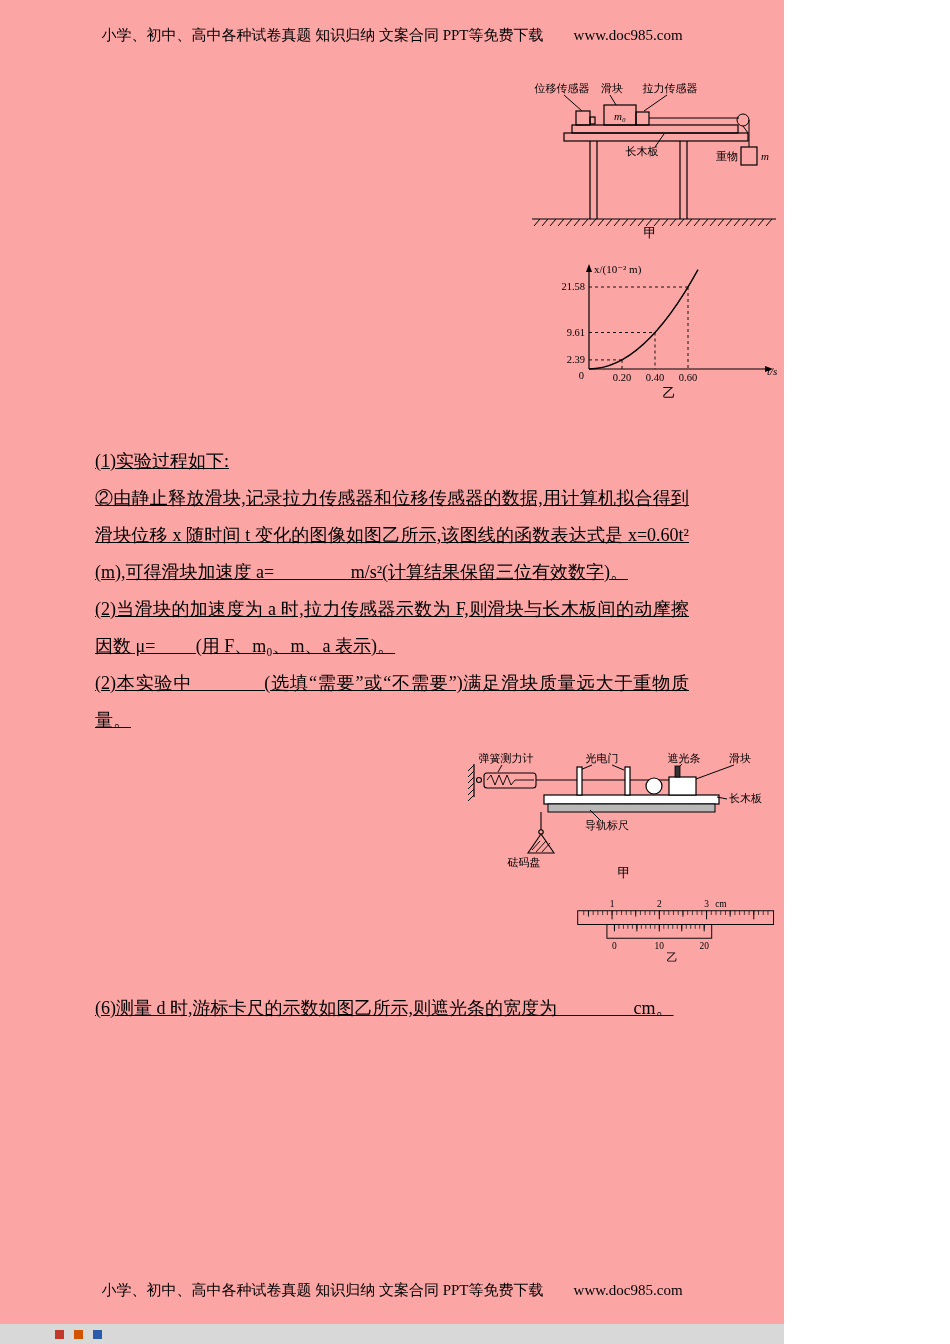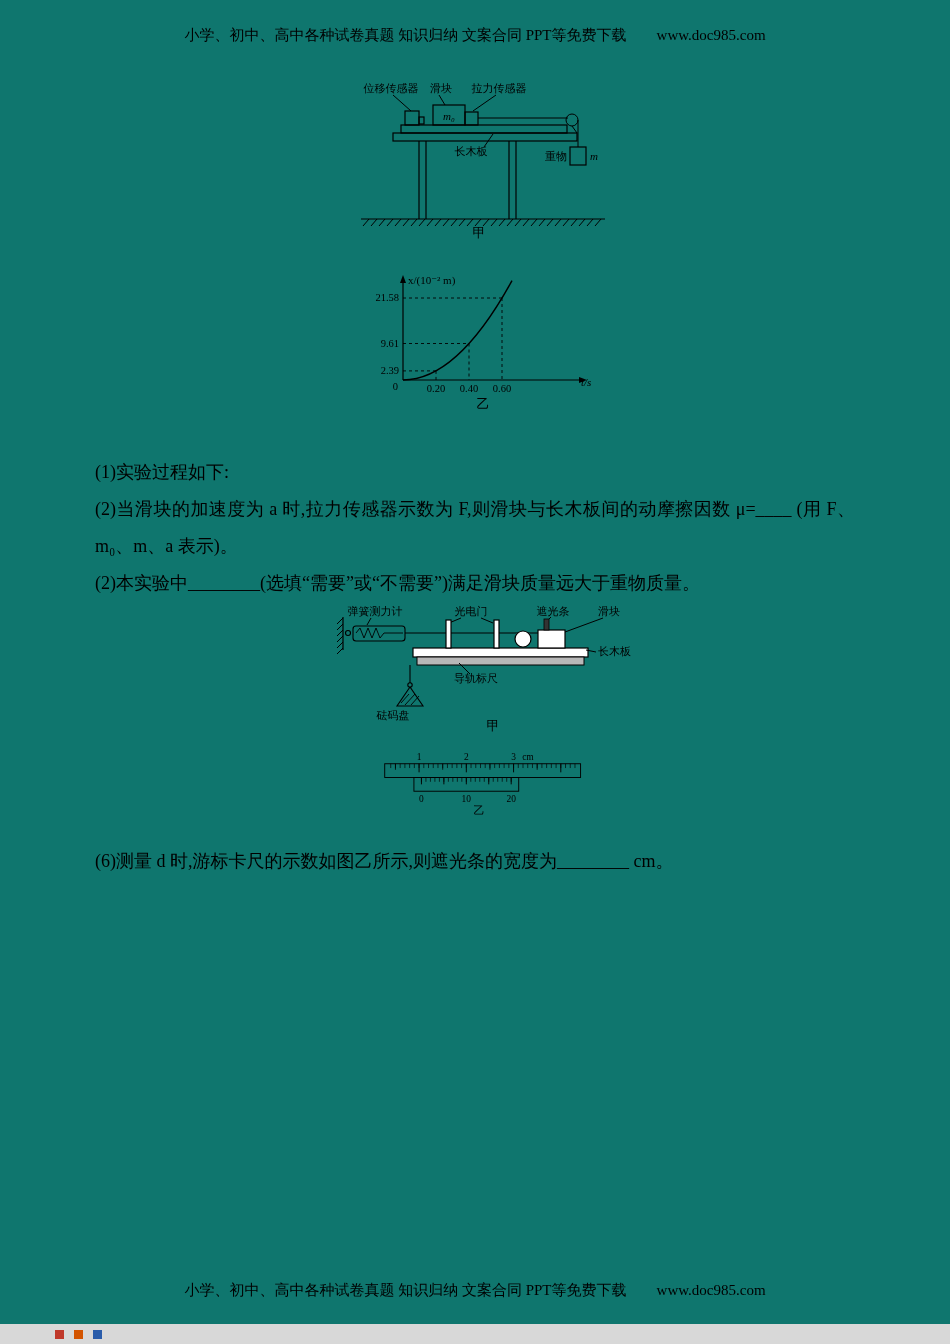--- a/index.html
+++ b/index.html
@@ -1,27 +1,27 @@
 <!DOCTYPE html>
 <html><head>
 <meta charset="utf-8">
 <style>
   * { margin:0; padding:0; box-sizing:border-box; }
   html,body { background:#fff; }
   body { width:950px; height:1344px; font-family:"Liberation Serif","DejaVu Serif",serif; color:#000; }
-  .page { position:relative; width:950px; height:1344px; background:#0f766e; overflow:hidden; }
+  .page { position:relative; width:784px; height:1344px; background:#fca5a5; overflow:hidden; }
   .docline { display:flex; justify-content:center; align-items:baseline; gap:30px; font-size:15px; }
   .header { padding-top:26px; }
   .footer { position:absolute; bottom:44px; left:0; width:100%; }
-  .fig { text-align:center;padding-left:16px; }
+  .fig { text-align:right;padding-left:16px; }
   .fig1 { margin-top:34px; }
-  .fig-graph { margin-top:25px; }
-  .fig2 { }
+  .fig-graph { margin-top:14px; }
+  .fig2 { margin-top:10px; }
   .fig-caliper { margin-top:12px; }
-  .body-text { padding:0 95px; font-size:18px; line-height:37px; text-align:justify; margin-top:40px; }
+  .body-text { padding:0 95px; font-size:18px; line-height:37px; text-align:justify; margin-top:40px;text-decoration:underline; }
   .body-text.single { margin-top:22px; }
   .body-text p { margin:0; }
   .bold { font-weight:bold; }
   svg { overflow:visible; }
   svg text { font-family:"Liberation Serif","DejaVu Serif",serif; }
   .bottom-strip { position:absolute; bottom:0; left:0; width:100%; height:20px; background:#d8d8d8; }
   .bottom-strip .mark { display:inline-block; width:9px; height:9px; margin-top:6px; }
   .mark.red { background:#c0392b; margin-left:55px; }
   .mark.red2 { background:#d35400; margin-left:6px; }
   .mark.blue { background:#2a5caa; margin-left:6px; }
@@ -109,20 +109,21 @@
       <text x="30" y="120" font-size="10.5" text-anchor="end">0</text>
       <text x="68" y="122" font-size="10.5" text-anchor="middle">0.20</text>
       <text x="101" y="122" font-size="10.5" text-anchor="middle">0.40</text>
       <text x="134" y="122" font-size="10.5" text-anchor="middle">0.60</text>
       <text x="115" y="138" font-size="13" text-anchor="middle">乙</text>
     </svg>
   </figure>
 
   <div class="body-text">
     <p>(1)实验过程如下:</p>
+    <p>②由静止释放滑块,记录拉力传感器和位移传感器的数据,用计算机拟合得到滑块位移 x 随时间 t 变化的图像如图乙所示,该图线的函数表达式是 x=0.60t² (m),可得滑块加速度 a=________ m/s²(计算结果保留三位有效数字)。</p>
     <p>(2)当滑块的加速度为 a 时,拉力传感器示数为 F,则滑块与长木板间的动摩擦因数 μ=____ (用 F、m₀、m、a 表示)。</p>
     <p>(2)本实验中________(选填“需要”或“不需要”)满足滑块质量远大于重物质量。</p>
   </div>
 
   <figure class="fig fig2">
     <svg width="340" height="132" viewBox="0 0 340 132">
       <text x="62" y="13" font-size="11" text-anchor="middle">弹簧测力计</text>
       <text x="158" y="13" font-size="11" text-anchor="middle">光电门</text>
       <text x="240" y="13" font-size="11" text-anchor="middle">遮光条</text>
       <text x="296" y="13" font-size="11" text-anchor="middle">滑块</text>

